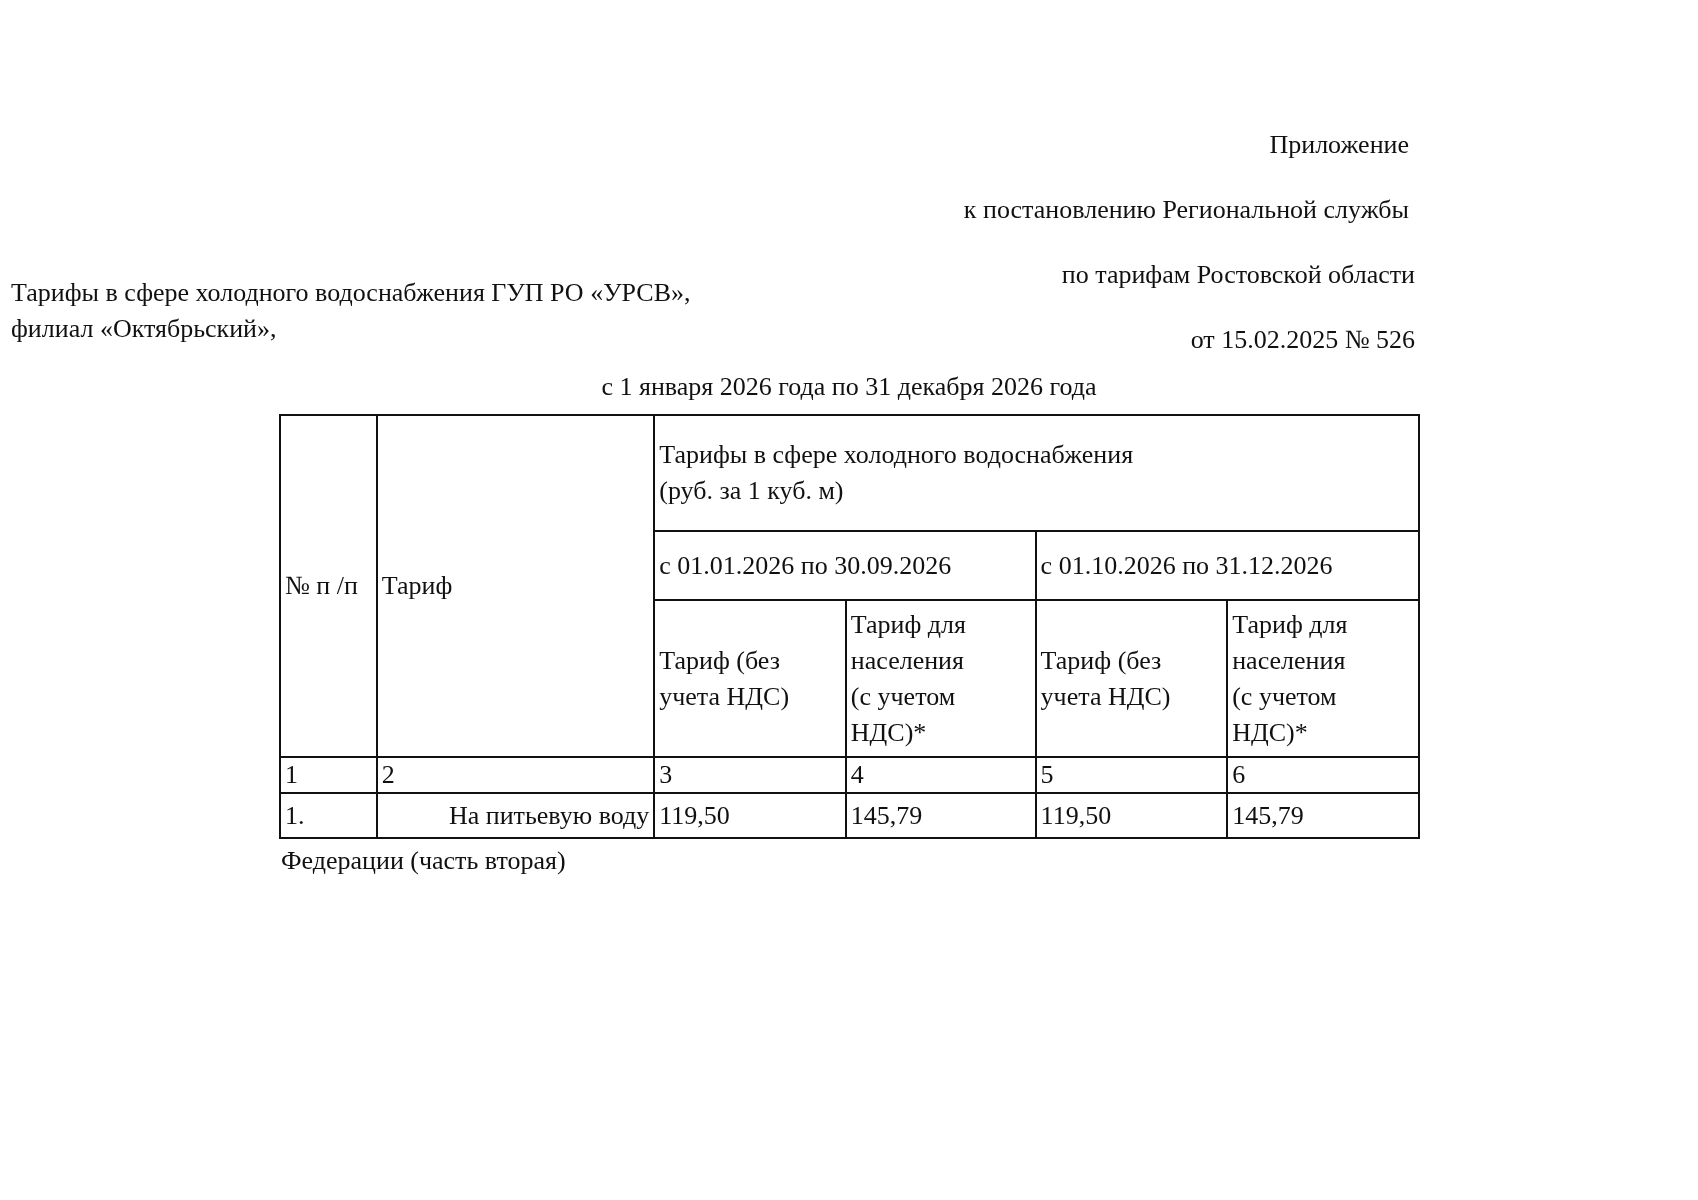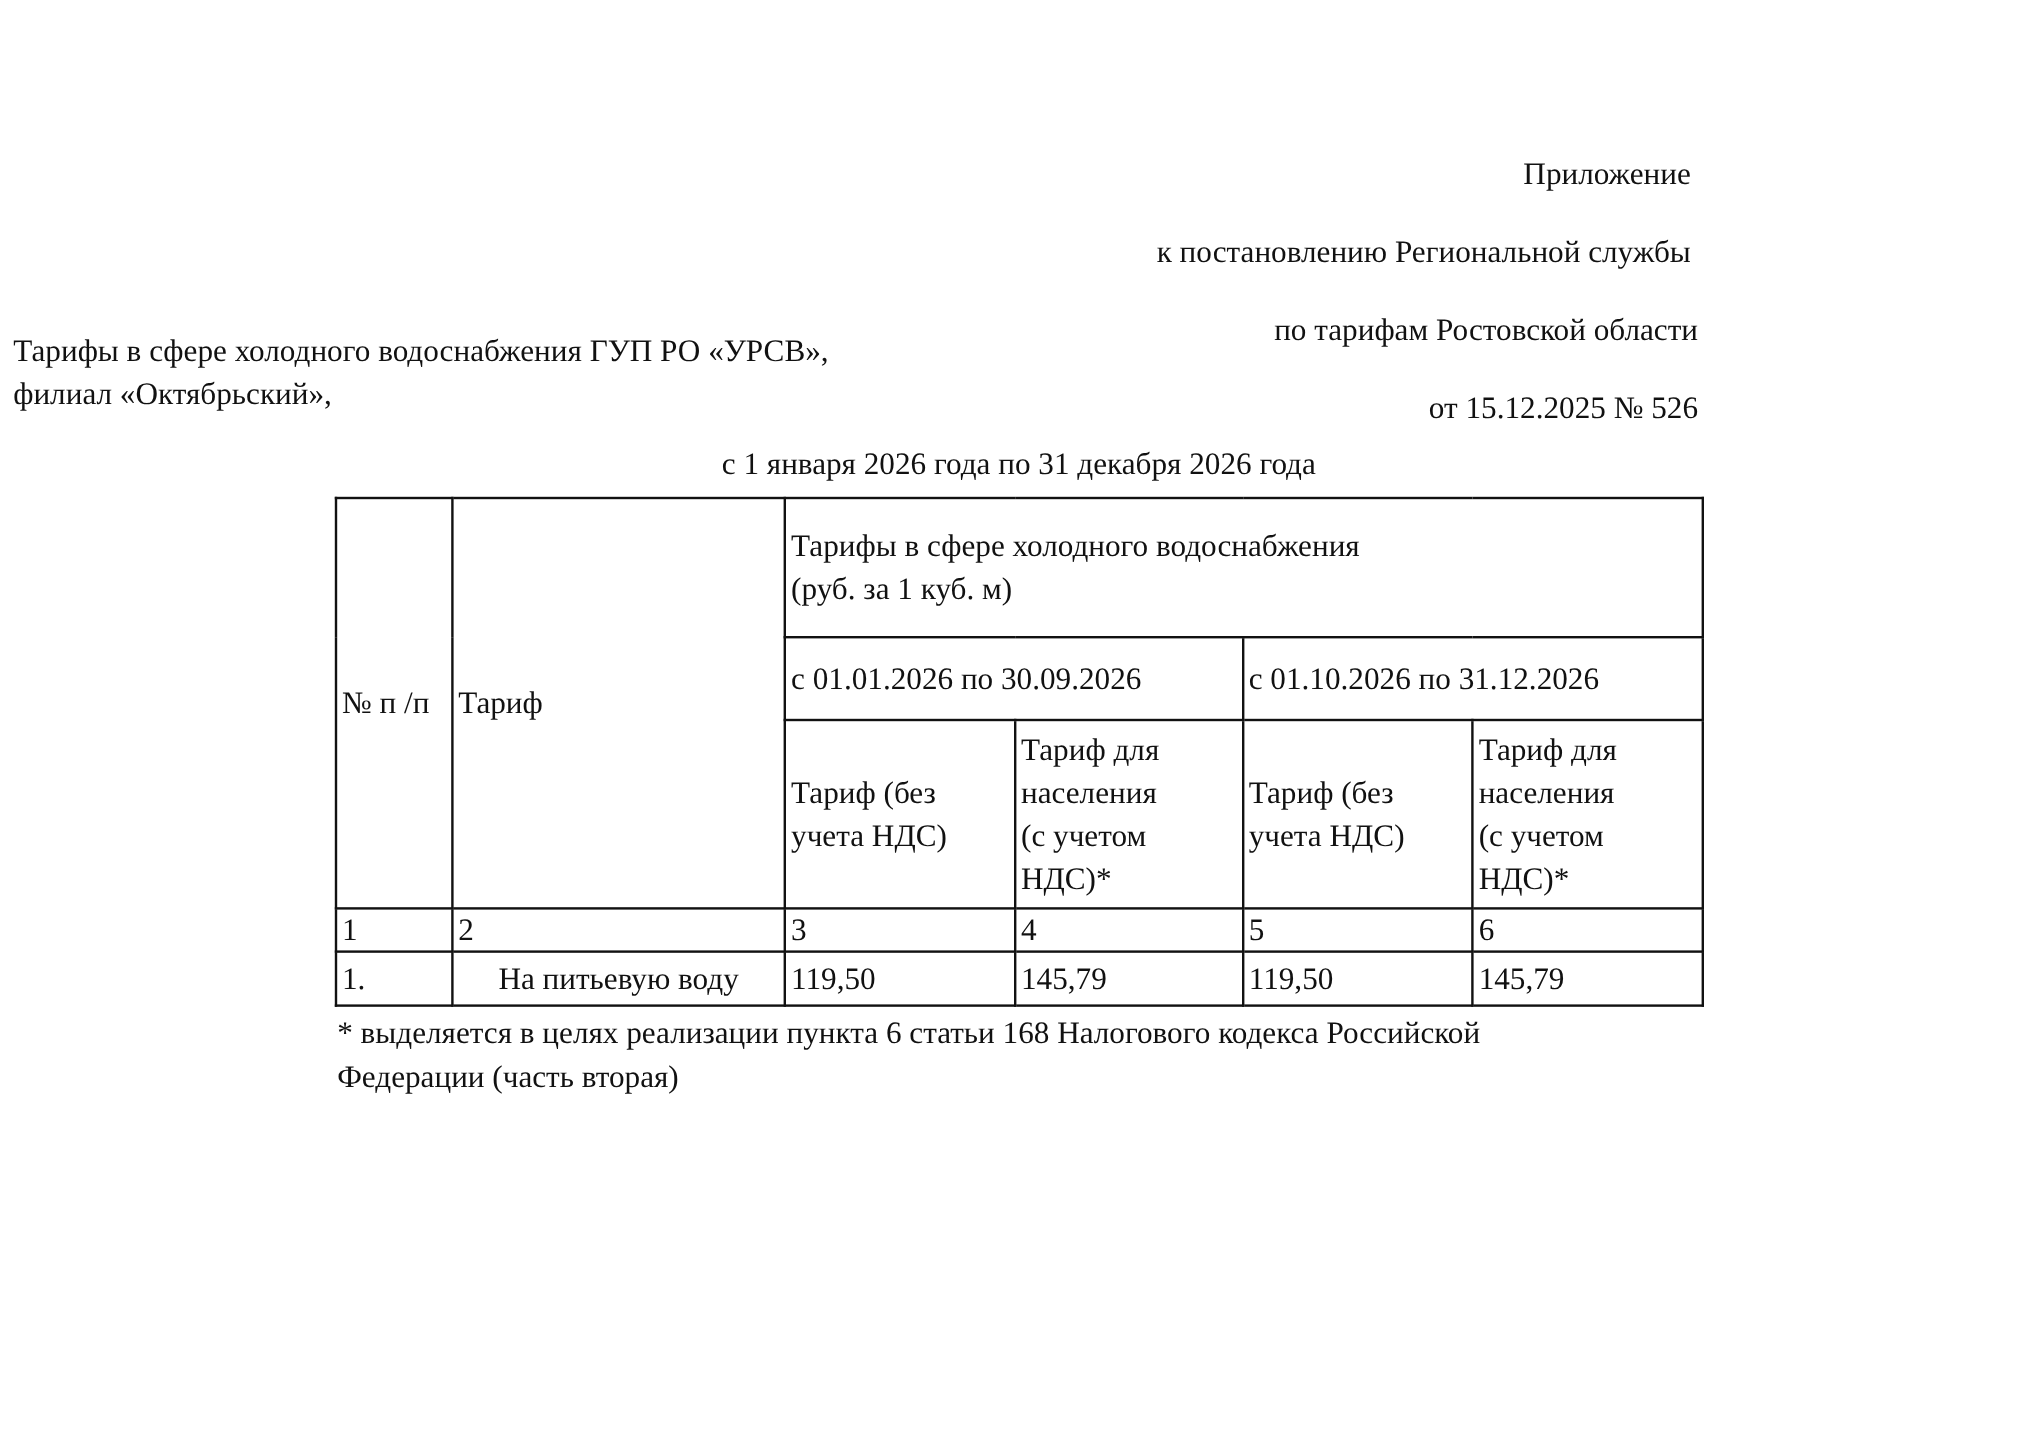--- a/index.html
+++ b/index.html
@@ -4,31 +4,31 @@
 <style>
   html,body{margin:0;padding:0;background:#fff;}
   body{width:1698px;height:1200px;position:relative;overflow:hidden;
        font-family:"Liberation Serif","DejaVu Serif",serif;color:#111;font-size:26px;}
   #appendix{position:absolute;right:283px;top:98px;text-align:right;line-height:36px;}
   #appendix div{white-space:nowrap;margin-top:29px;}
   #title{position:absolute;left:0;width:1698px;top:275px;line-height:36px;margin-left:11px;}
   #period{position:absolute;left:0;width:1698px;top:372px;text-align:center;}
   table{position:absolute;left:279px;top:414px;border-collapse:collapse;width:1141px;}
   td{border:2px solid #111;text-align:left;vertical-align:middle;padding:0 4px;line-height:36px;font-size:26px;}
-  td.left{text-align:center;}
+  td.left{text-align:right;}
   #footnote{position:absolute;left:281px;top:842px;line-height:37px;}
 </style>
 </head>
 <body>
 
 <div id="appendix">
   <div style="margin-right:6px">Приложение</div>
   <div style="margin-right:6px">к постановлению  Региональной службы</div>
   <div>по тарифам Ростовской области</div>
-  <div>от 15.12.2025  № 526</div>
+  <div>от 15.02.2025  № 526</div>
 </div>
 
 <div id="title">
   <div>Тарифы в сфере  холодного водоснабжения ГУП РО «УРСВ»,</div>
   <div>филиал «Октябрьский»,</div>
 </div>
 <div id="period">с 1 января 2026 года по 31 декабря 2026 года</div>
 
 <table>
   <colgroup>
@@ -87,15 +87,14 @@
     <td class="left">На питьевую воду</td>
     <td>119,50</td>
     <td>145,79</td>
     <td>119,50</td>
     <td>145,79</td>
   </tr>
 </tbody>
   </table>
 
 <div id="footnote">
-  <div>* выделяется в целях реализации пункта 6 статьи 168 Налогового кодекса Российской</div>
   <div>Федерации (часть вторая)</div>
 </div>
 
 </body></html>

